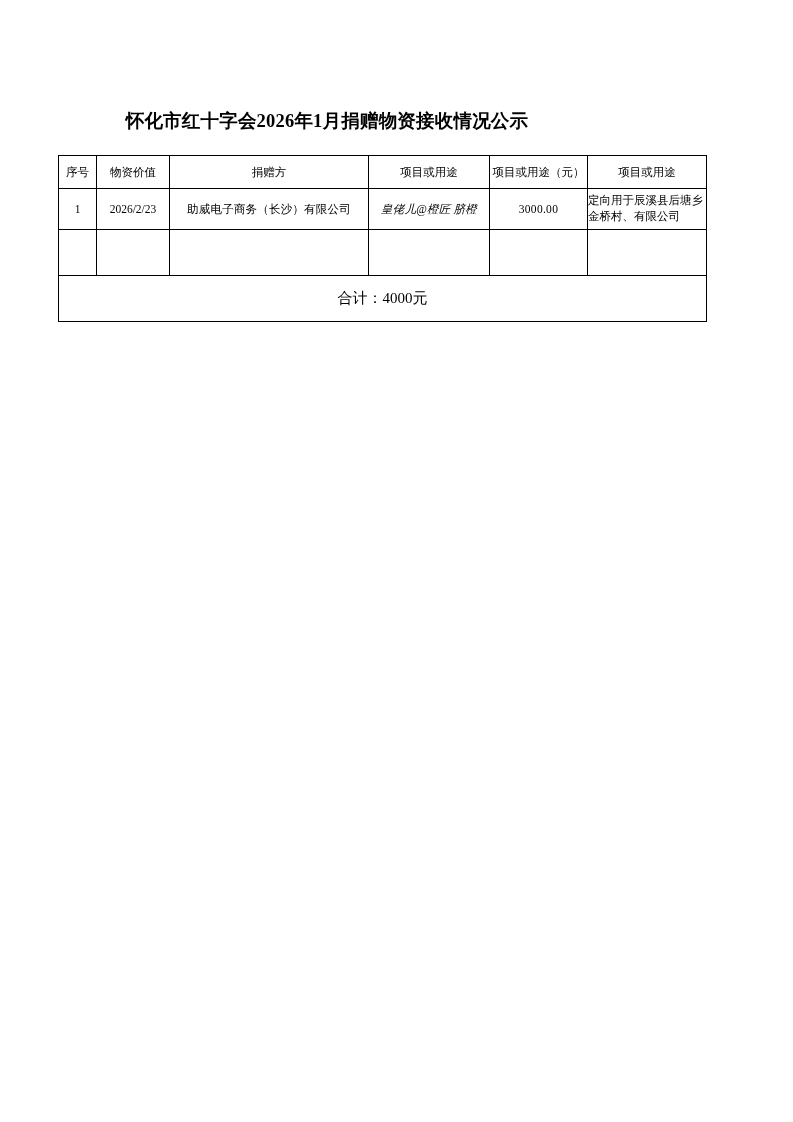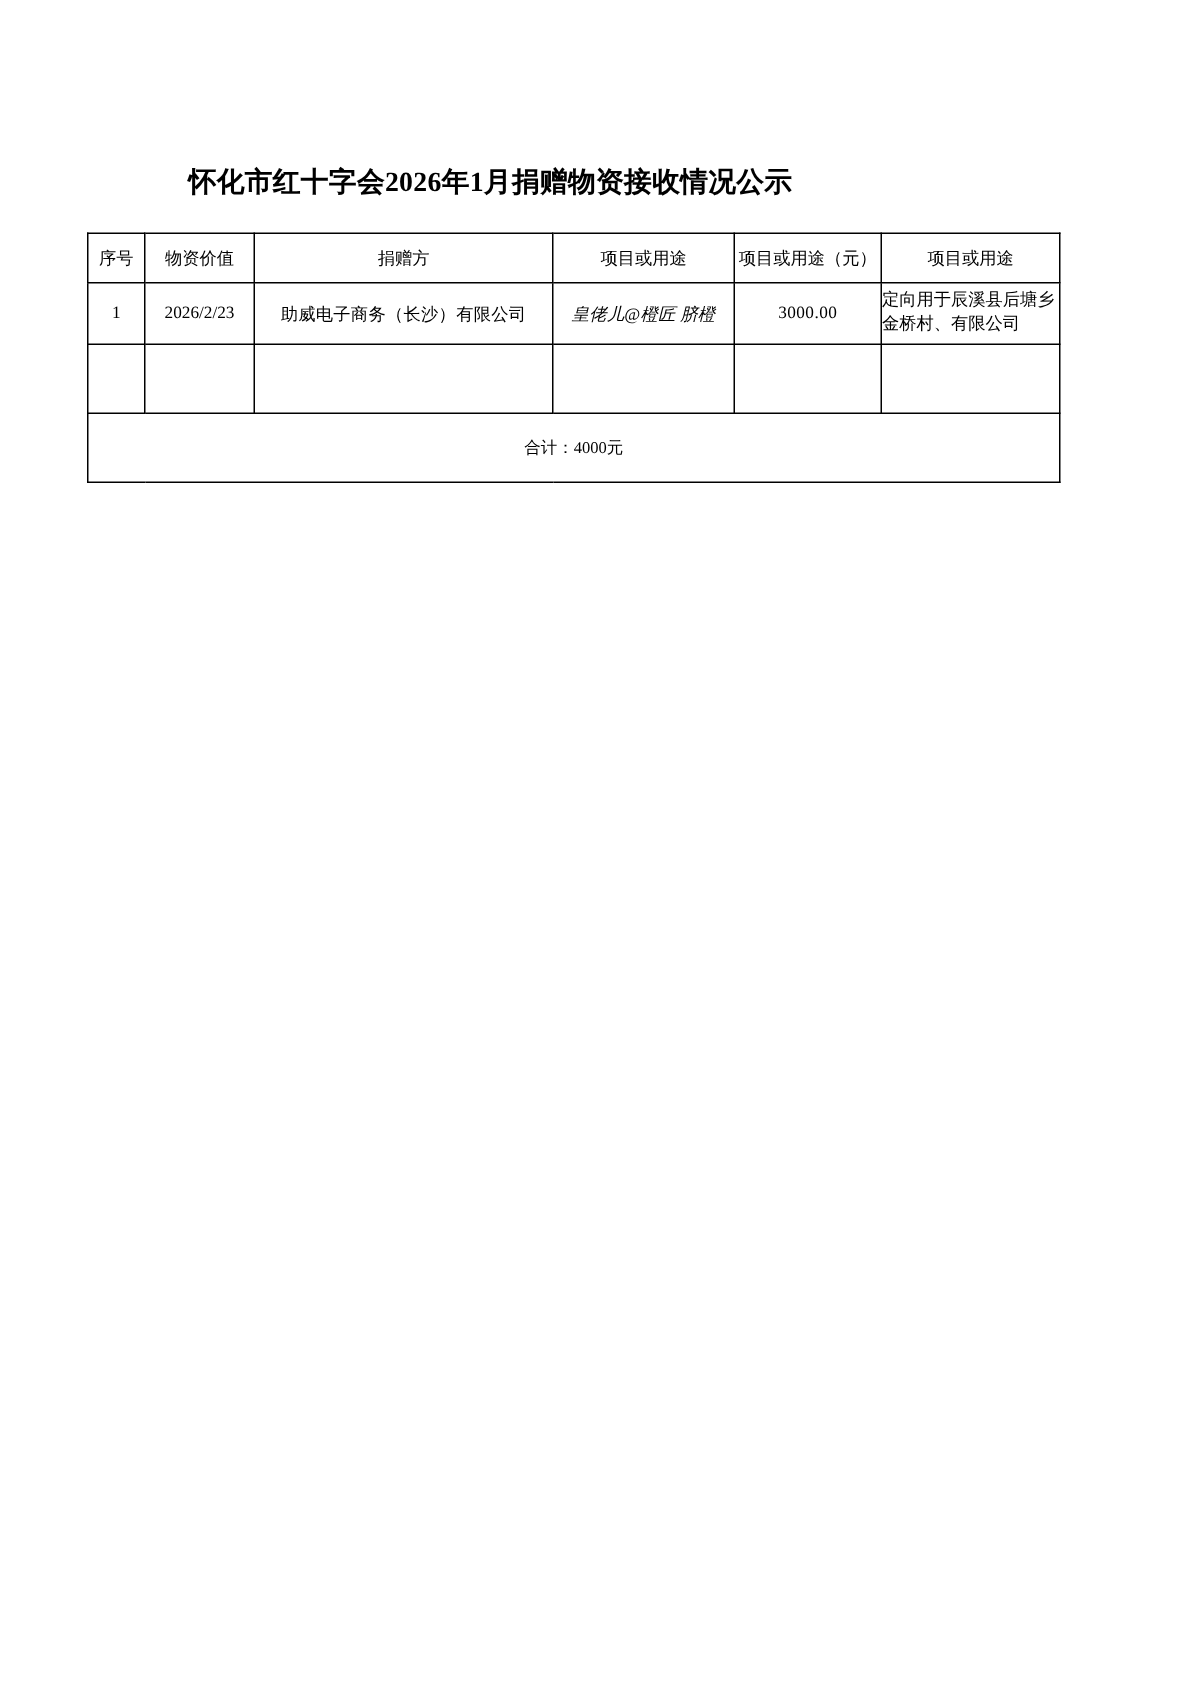--- a/index.html
+++ b/index.html
@@ -66,21 +66,21 @@
     font-size: 11.5px;
   }
   tr.data-row td {
     height: 40px;
   }
   tr.empty-row td {
     height: 45px;
   }
   tr.total-row td {
     height: 45px;
-    font-size: 11px;
+    font-size: 15px;
   }
   .num-cell {
     font-family: "Liberation Serif", "DejaVu Serif", serif;
     font-size: 11.5px;
   }
   .value-cell {
     font-size: 11.5px;
     letter-spacing: 0.3px;
   }
   .purpose-cell {

